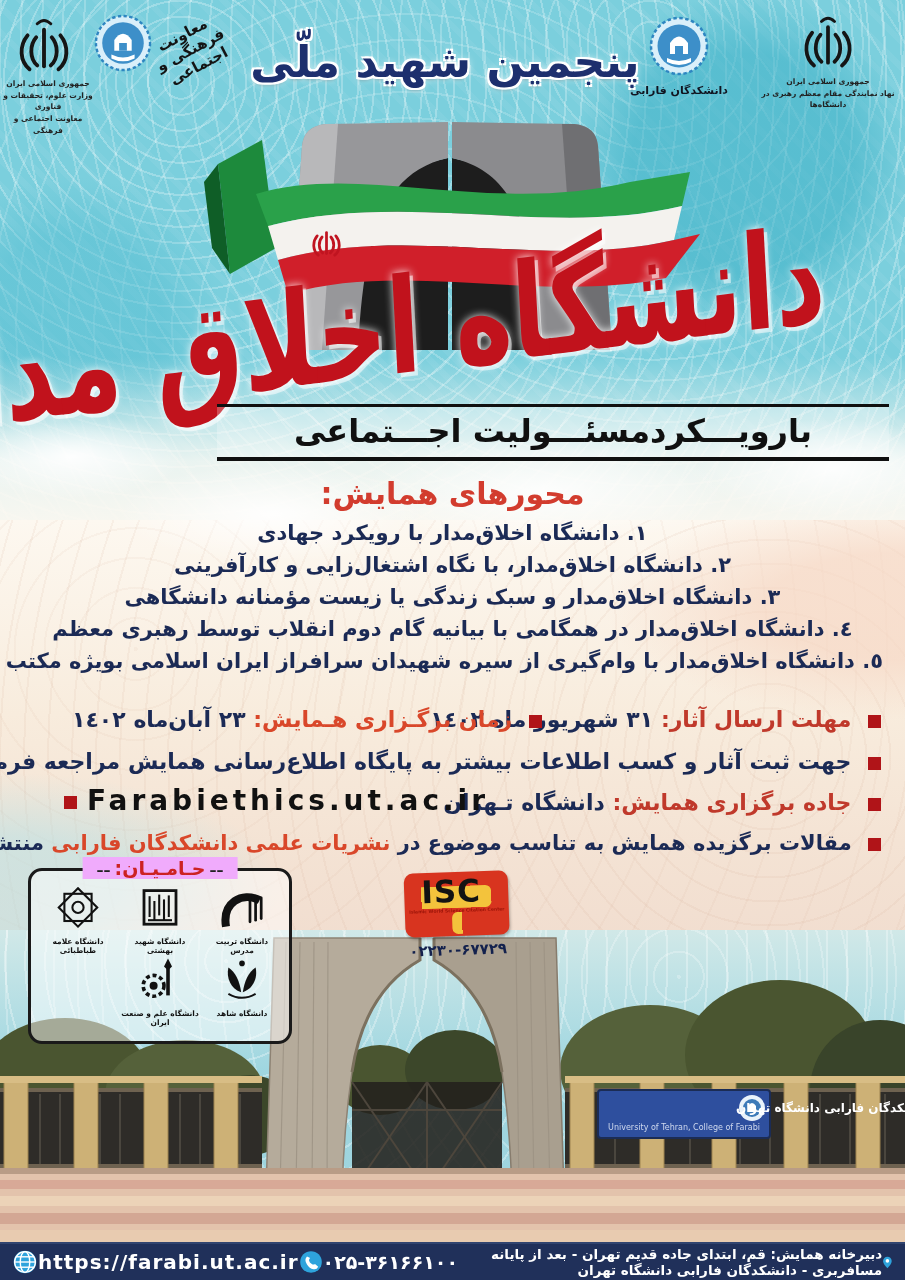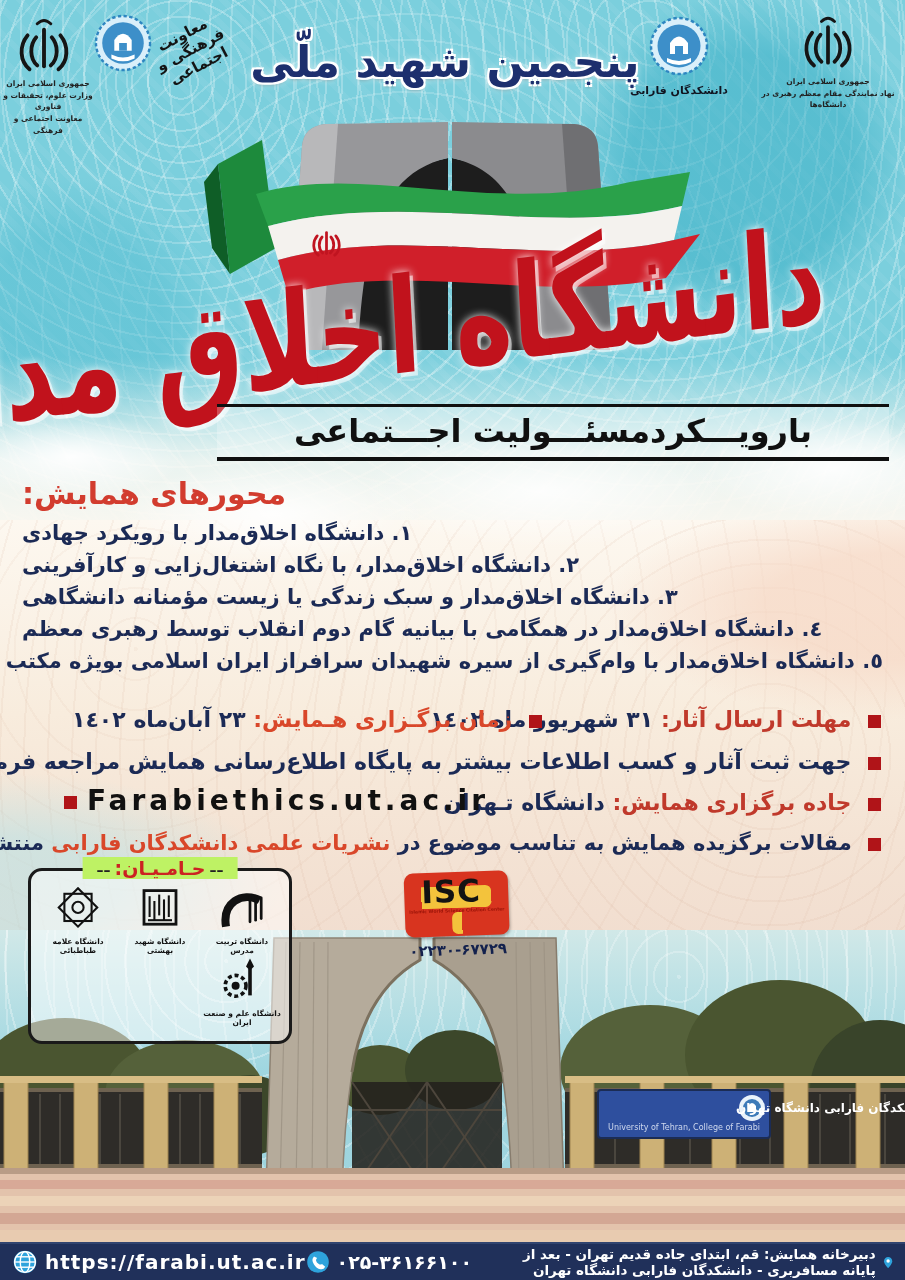--- a/index.html
+++ b/index.html
@@ -51,21 +51,21 @@
   .main-title{ position:absolute; top:236px; left:-18px; width:950px; text-align:center;
     font-size:126px; font-weight:bold; color:#c1121c; line-height:1.35; white-space:nowrap;
     transform:rotate(-7deg) skewX(-4deg) scale(.78,1.04);
     text-shadow:0 0 10px rgba(255,255,255,.95), 4px 4px 0 rgba(255,255,255,.55); }
   .subtitle-box{ position:absolute; top:404px; right:16px; width:672px; text-align:center;
     border-top:3px solid #101010; border-bottom:4px solid #101010; padding:5px 2px 7px;
     background:rgba(255,255,255,.25); }
   .subtitle-box .txt{ font-size:32px; font-weight:bold; color:#101010; white-space:nowrap; }
 
   
-  .themes{ position:absolute; top:476px; right:22px; left:22px; text-align:left; }
+  .themes{ position:absolute; top:476px; right:22px; left:22px; text-align:center; }
   .themes-heading{ font-size:30px; font-weight:bold; color:#d23c2e; margin-bottom:10px; }
   .theme-item{ font-size:21px; font-weight:bold; color:#1b2a55; margin:8px 0; white-space:nowrap; }
 
   
   .sq{ display:inline-block; width:13px; height:13px; background:#b01418; margin-left:9px; vertical-align:middle; }
   .row{ position:absolute; font-size:22px; font-weight:bold; color:#1b2a55; white-space:nowrap; }
   .lbl-red{ color:#c0392b; }
   .lbl-orange{ color:#d9472a; }
   .deadline{ top:707px; right:24px; }
   .event-date{ top:707px; left:72px; }
@@ -73,21 +73,21 @@
   .venue{ top:790px; right:24px; }
   .site-url{ top:784px; left:64px; direction:ltr; font-size:28px; color:#111; letter-spacing:4px; }
   .site-url .sq{ margin:0 10px 0 0; }
   .publication{ top:831px; right:24px; font-size:21px; }
   .hl-red{ color:#d9472a; }
 
   
   .sponsors{ position:absolute; left:28px; top:868px; width:264px; height:176px;
     border:3px solid #1a1a1a; border-radius:14px; background:rgba(255,255,255,.5); z-index:5; }
   .sponsors-title{ position:absolute; top:-14px; left:50%; transform:translateX(-50%);
-    background:#bef264; padding:0 10px; font-size:19px; font-weight:bold; color:#cc2222; white-space:nowrap; }
+    background:#f0abfc; padding:0 10px; font-size:19px; font-weight:bold; color:#cc2222; white-space:nowrap; }
   .sponsors-title::before,.sponsors-title::after{ content:"––"; color:#222; font-weight:bold; margin:0 4px; font-size:14px; vertical-align:middle;}
   .sponsor-grid{ display:grid; grid-template-columns:repeat(3,1fr); gap:2px 4px; padding:14px 8px 6px; }
   .sponsor{ text-align:center; }
   .sponsor .nm{ font-size:7.5px; font-weight:bold; color:#111; line-height:1.2; display:block; }
 
   
   .isc{ position:absolute; left:402px; top:872px; width:110px; text-align:center; z-index:5; transform:rotate(-2deg); }
   .isc-badge{ display:inline-block; background:#d8341f; border-radius:9px; padding:4px; box-shadow:1px 2px 3px rgba(0,0,0,.3); }
   .isc-inner{ background:#f3c33c; border-radius:6px; padding:1px 10px 2px; }
   .isc-txt{ font-size:31px; font-weight:bold; color:#131313; line-height:1; letter-spacing:1px; }
@@ -97,21 +97,21 @@
   
   .photo-wrap{ position:absolute; top:930px; left:0; width:905px; height:312px; background-color:#9fd9e4;
     background-image:
       repeating-radial-gradient(circle at 25% 10%, rgba(255,255,255,.3) 0 2px, rgba(255,255,255,0) 2px 20px),
       repeating-radial-gradient(circle at 75% 15%, rgba(255,255,255,.25) 0 2px, rgba(255,255,255,0) 2px 24px),
       linear-gradient(to bottom, rgba(250,245,235,.55), rgba(160,200,205,.15) 45%, rgba(150,160,150,.1)); }
 
   
   .footer-bar{ position:absolute; top:1242px; left:0; width:905px; height:38px; background:#20305a;
     border-top:2px solid #31446f; display:flex; align-items:center; padding:0 12px; color:#fff; z-index:6; }
-  .f-group{ display:flex; align-items:center; gap:7px; }
+  .f-group{ display:flex; align-items:center; gap:0; }
   .f-addr{ font-size:13.5px; font-weight:bold; }
   .f-phone{ margin-right:26px; direction:ltr; font-size:19px; font-weight:bold; }
   .f-url{ margin-right:auto; direction:ltr; font-size:20px; font-weight:bold; letter-spacing:1px; }
 </style>
 </head>
 <body>
 
 <div class="page">
 
   <svg width="0" height="0" style="position:absolute" aria-hidden="true">
@@ -293,20 +293,29 @@
       </div>
       <div class="sponsor">
         <svg width="50" height="48" viewBox="0 0 60 60">
           <g fill="none" stroke="#111" stroke-width="2.6">
             <rect x="13" y="11" width="34" height="34"></rect>
             <rect x="13" y="11" width="34" height="34" transform="rotate(45 30 28)"></rect>
             <circle cx="30" cy="28" r="7"></circle>
           </g>
         </svg>
         <span class="nm">دانشگاه علامه طباطبائی</span>
+      </div>
+      <div class="sponsor">
+        <svg width="50" height="48" viewBox="0 0 60 60">
+          <circle cx="30" cy="8" r="3.5" fill="#111"></circle>
+          <path d="M29 44 C16 40 10 26 13 13 C22 19 27 30 29 44 Z" fill="#111"></path>
+          <path d="M31 44 C44 40 50 26 47 13 C38 19 33 30 31 44 Z" fill="#111"></path>
+          <path d="M13 46 Q30 56 47 46" fill="none" stroke="#111" stroke-width="2.6"></path>
+        </svg>
+        <span class="nm">دانشگاه شاهد</span>
       </div>
       <div class="sponsor">
         <svg width="50" height="48" viewBox="0 0 60 60">
           <circle cx="22" cy="36" r="13" fill="none" stroke="#111" stroke-width="4.5" stroke-dasharray="5 3.5"></circle>
           <circle cx="22" cy="36" r="5" fill="#111"></circle>
           <line x1="40" y1="14" x2="40" y2="48" stroke="#111" stroke-width="4.5"></line>
           <polygon points="35,12 40,2 45,12 40,17" fill="#111"></polygon>
         </svg>
         <span class="nm">دانشگاه علم و صنعت ایران</span>
       </div>

